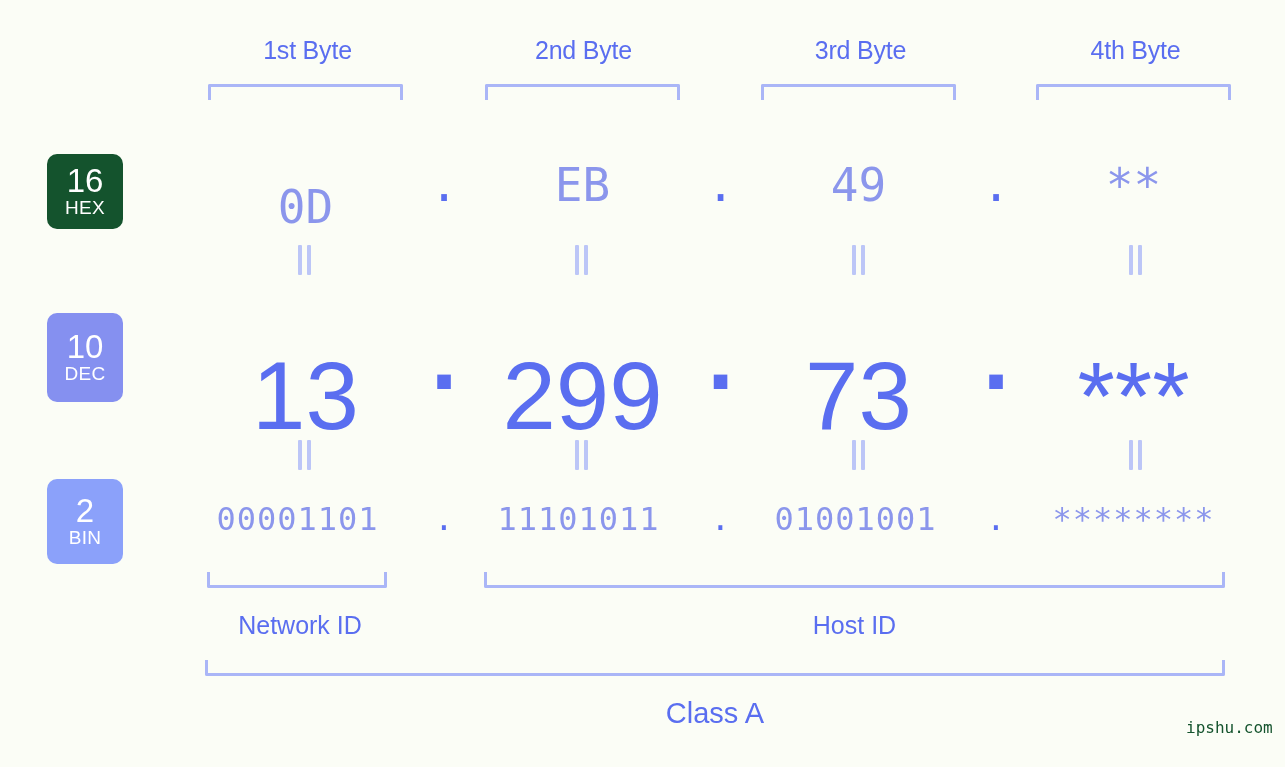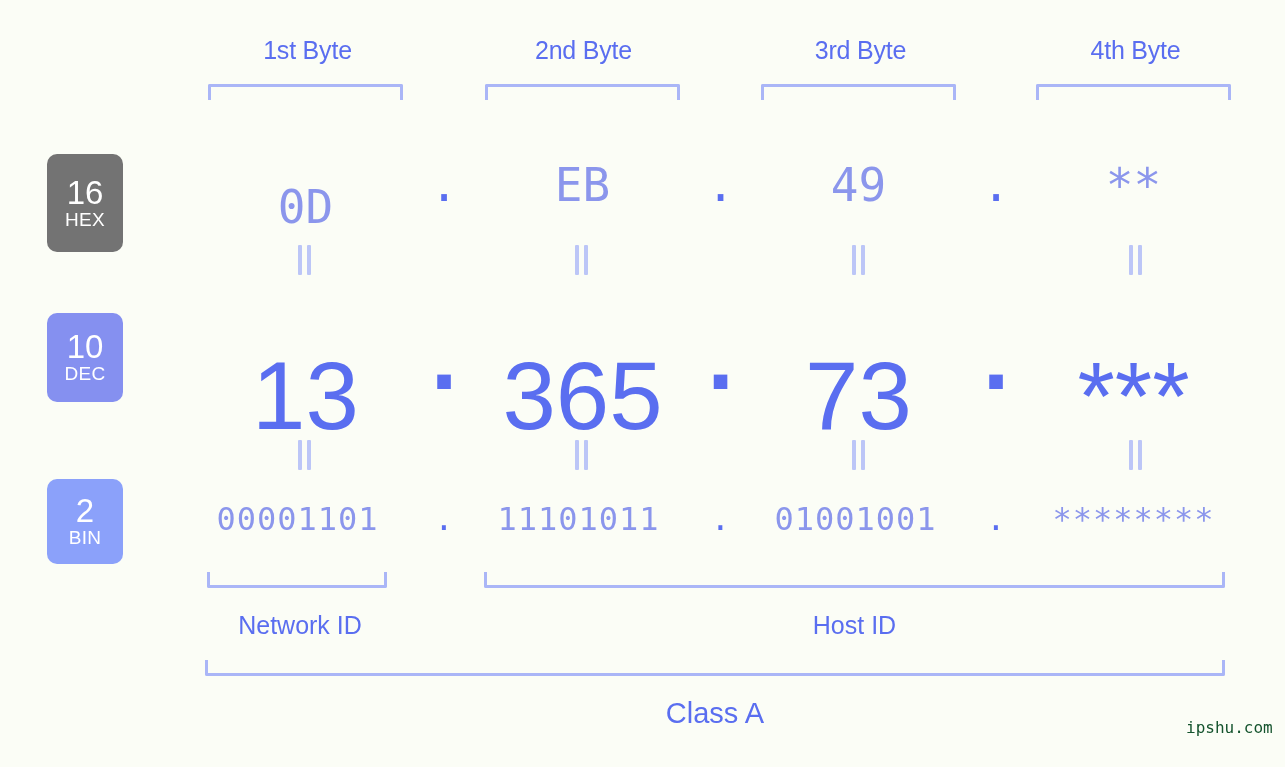--- a/index.html
+++ b/index.html
@@ -179,21 +179,21 @@
   <div class="byte-header" style="left:210px; top:36px; width:195px;">1st Byte</div>
   <div class="byte-header" style="left:486px; top:36px; width:195px;">2nd Byte</div>
   <div class="byte-header" style="left:763px; top:36px; width:195px;">3rd Byte</div>
   <div class="byte-header" style="left:1038px; top:36px; width:195px;">4th Byte</div>
 
   <div class="bracket-top" style="left:208px; top:84px; width:195px;"></div>
   <div class="bracket-top" style="left:485px; top:84px; width:195px;"></div>
   <div class="bracket-top" style="left:761px; top:84px; width:195px;"></div>
   <div class="bracket-top" style="left:1036px; top:84px; width:195px;"></div>
 
-  <div class="badge" style="left:47px; top:154px; height:98px; background:#737373;text-align:center;">
+  <div class="badge" style="left:47px; top:154px; height:75px; background:#14532d;text-align:center;">
     <span class="num">16</span>
     <span class="abbr">HEX</span>
   </div>
 
   <div class="badge" style="left:47px; top:313px; height:89px; background:#8590f0;">
     <span class="num">10</span>
     <span class="abbr">DEC</span>
   </div>
 
   <div class="badge" style="left:47px; top:479px; height:85px; background:#8ba1fa;">
@@ -221,21 +221,21 @@
     <span class="b1"></span>
       <span class="b2"></span>
   </div>
   <div class="eqmark" style="left:1125px; top:245px;">
     <span class="b1"></span>
       <span class="b2"></span>
   </div>
 
   <div class="cell dec-val" style="left:208px; top:308px; width:195px;">13</div>
   <div class="dot dec-dot" style="left:403px; top:308px; width:82px;">.</div>
-  <div class="cell dec-val" style="left:485px; top:308px; width:195px;">365</div>
+  <div class="cell dec-val" style="left:485px; top:308px; width:195px;">299</div>
   <div class="dot dec-dot" style="left:680px; top:308px; width:81px;">.</div>
   <div class="cell dec-val" style="left:761px; top:308px; width:195px;">73</div>
   <div class="dot dec-dot" style="left:956px; top:308px; width:80px;">.</div>
   <div class="cell dec-val" style="left:1036px; top:308px; width:195px;">***</div>
 
   <div class="eqmark" style="left:294px; top:440px;">
     <span class="b1"></span>
       <span class="b2"></span>
   </div>
   <div class="eqmark" style="left:571px; top:440px;">

